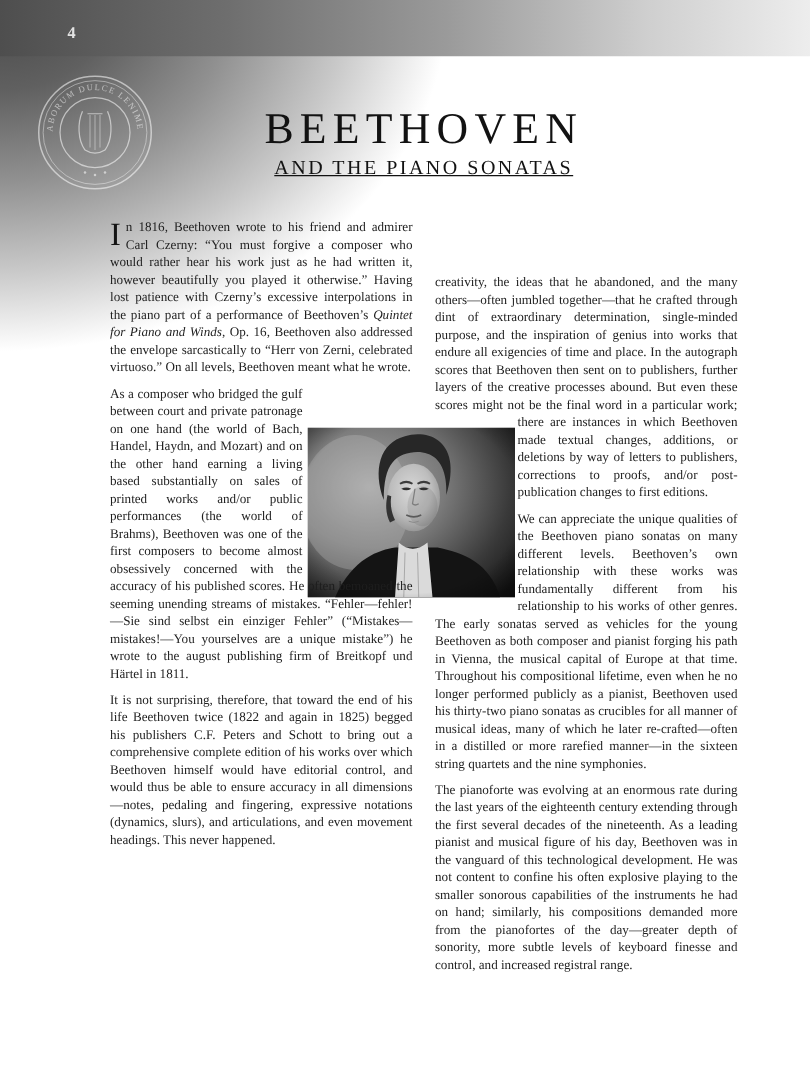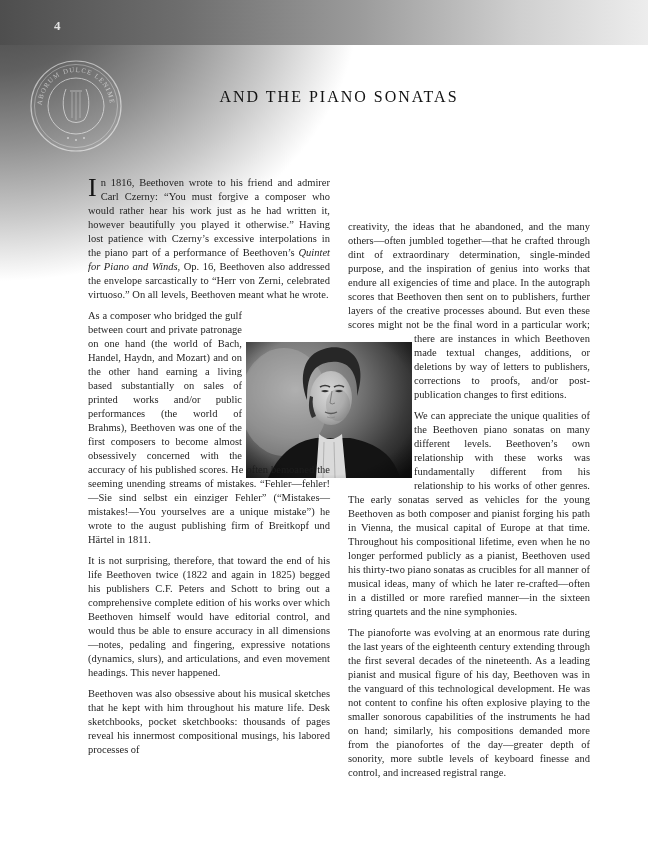--- a/index.html
+++ b/index.html
@@ -26,21 +26,21 @@
     position:absolute; left:28px; top:58px; width:96px; height:96px; opacity:.55;
   }
   .title-block {
     position:absolute; left:88px; top:84px; width:502px;
     text-align:center; color:#121212;
   }
   .title-block h1 {
     margin:0; font:400 35px/38px "Liberation Serif", serif; letter-spacing:5px;
   }
   .title-block .subtitle {
-    margin-top:3px; font:400 16px/20px "Liberation Serif", serif; letter-spacing:2px;
+    margin-top:3px; font:400 16px/20px "Liberation Serif", serif; letter-spacing:2px;text-decoration:underline;
   }
   .col {
     position:absolute; top:176px; width:242px;
     font:10.5px/14px "Liberation Serif", serif;
     text-align:justify; color:#1e1e1e;
   }
   .col-left  { left:88px; }
   .col-right { left:348px;margin-top:44px; }
   .col p { margin:0 0 7px 0; }
   .dropcap {
@@ -80,20 +80,21 @@
       <path d="M44,34 L44,60" stroke-width="0.6"></path>
       <path d="M48,34 L48,62" stroke-width="0.6"></path>
       <path d="M52,34 L52,60" stroke-width="0.6"></path>
     </g>
     <circle cx="40" cy="80" r="1" fill="#ffffff"></circle>
     <circle cx="48" cy="82" r="1" fill="#ffffff"></circle>
     <circle cx="56" cy="80" r="1" fill="#ffffff"></circle>
   </svg>
 
   <header class="title-block">
+    <h1>BEETHOVEN</h1>
     <div class="subtitle">AND THE PIANO SONATAS</div>
   </header>
 
   <svg class="portrait" viewBox="0 0 166 136" aria-hidden="true">
     <defs>
       <radialGradient id="pbg" cx="30%" cy="35%" r="90%">
         <stop offset="0%" stop-color="#a8a8a8"></stop>
         <stop offset="40%" stop-color="#7a7a7a"></stop>
         <stop offset="75%" stop-color="#3a3a3a"></stop>
         <stop offset="100%" stop-color="#161616"></stop>
@@ -132,21 +133,20 @@
     <rect x="0" y="0" width="166" height="136" fill="url(#pvig)"></rect>
   </svg>
 
   <div class="col col-left">
     <p><span class="dropcap">I</span><span>n 1816, Beethoven wrote to his friend and admirer Carl Czerny: “You must forgive a composer who would rather hear his work just as he had written it, however beautifully you played it otherwise.” Having lost patience with Czerny’s excessive interpolations in the piano part of a performance of Beethoven’s </span><i class="ital">Quintet for Piano and Winds</i><span>, Op. 16, Beethoven also addressed the envelope sarcastically to “Herr von Zerni, celebrated virtuoso.” On all levels, Beethoven meant what he wrote.</span></p>
 
     <p><span class="spacer-r"></span><span>As a composer who bridged the gulf between court and private patronage on one hand (the world of Bach, Handel, Haydn, and Mozart) and on the other hand earning a living based substantially on sales of printed works and/or public performances (the world of Brahms), Beethoven was one of the first composers to become almost obsessively concerned with the accuracy of his published scores. He often bemoaned the seeming unending streams of mistakes. “Fehler—fehler!—Sie sind selbst ein einziger Fehler” (“Mistakes—mistakes!—You yourselves are a unique mistake”) he wrote to the august publishing firm of Breitkopf und Härtel in 1811.</span></p>
 
     <p>It is not surprising, therefore, that toward the end of his life Beethoven twice (1822 and again in 1825) begged his publishers C.F. Peters and Schott to bring out a comprehensive complete edition of his works over which Beethoven himself would have editorial control, and would thus be able to ensure accuracy in all dimensions—notes, pedaling and fingering, expressive notations (dynamics, slurs), and articulations, and even movement headings. This never happened.</p>
 
-    <p>Beethoven was also obsessive about his musical sketches that he kept with him throughout his mature life. Desk sketchbooks, pocket sketchbooks: thousands of pages reveal his innermost compositional musings, his labored processes of</p>
   </div>
 
   <div class="col col-right">
     <p><span>creativity, the ideas that he abandoned, and the many others—often jumbled together—that he crafted through dint of extraordinary determination, single-minded purpose, and the inspiration of genius into works that endure all exigencies of time and place. In the autograph scores that Beethoven then sent on to publishers, further layers of the creative processes abound. But even these scores might not be the final word in a particular work; there are instances in which</span> <span class="spacer-l"></span><span>Beethoven made textual changes, additions, or deletions by way of letters to publishers, corrections to proofs, and/or post-publication changes to first editions.</span></p>
 
     <p>We can appreciate the unique qualities of the Beethoven piano sonatas on many different levels. Beethoven’s own relationship with these works was fundamentally different from his relationship to his works of other genres. The early sonatas served as vehicles for the young Beethoven as both composer and pianist forging his path in Vienna, the musical capital of Europe at that time. Throughout his compositional lifetime, even when he no longer performed publicly as a pianist, Beethoven used his thirty-two piano sonatas as crucibles for all manner of musical ideas, many of which he later re-crafted—often in a distilled or more rarefied manner—in the sixteen string quartets and the nine symphonies.</p>
 
     <p>The pianoforte was evolving at an enormous rate during the last years of the eighteenth century extending through the first several decades of the nineteenth. As a leading pianist and musical figure of his day, Beethoven was in the vanguard of this technological development. He was not content to confine his often explosive playing to the smaller sonorous capabilities of the instruments he had on hand; similarly, his compositions demanded more from the pianofortes of the day—greater depth of sonority, more subtle levels of keyboard finesse and control, and increased registral range.</p>
   </div>
 

